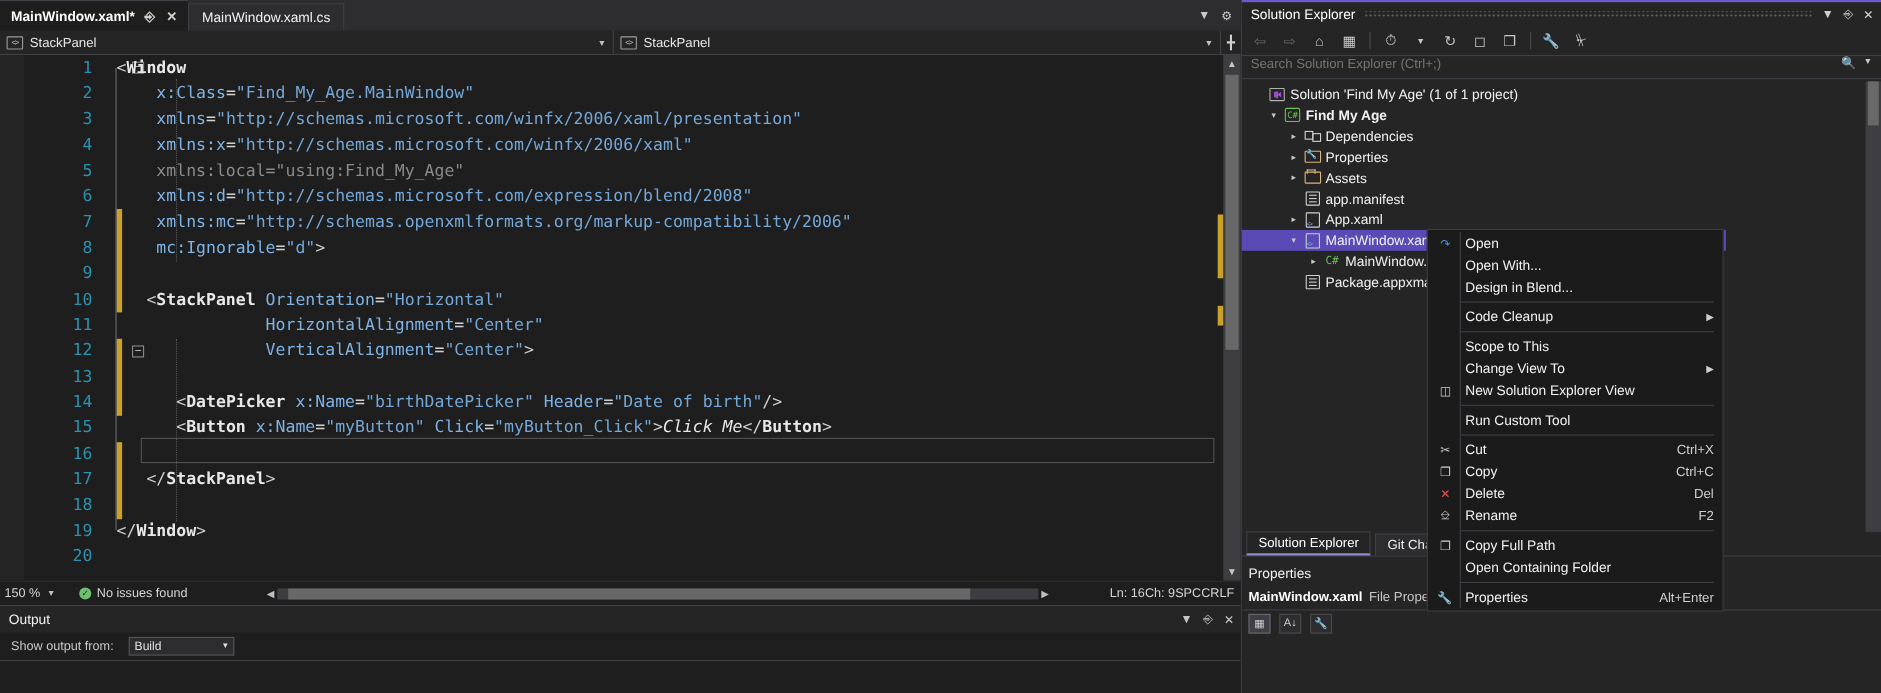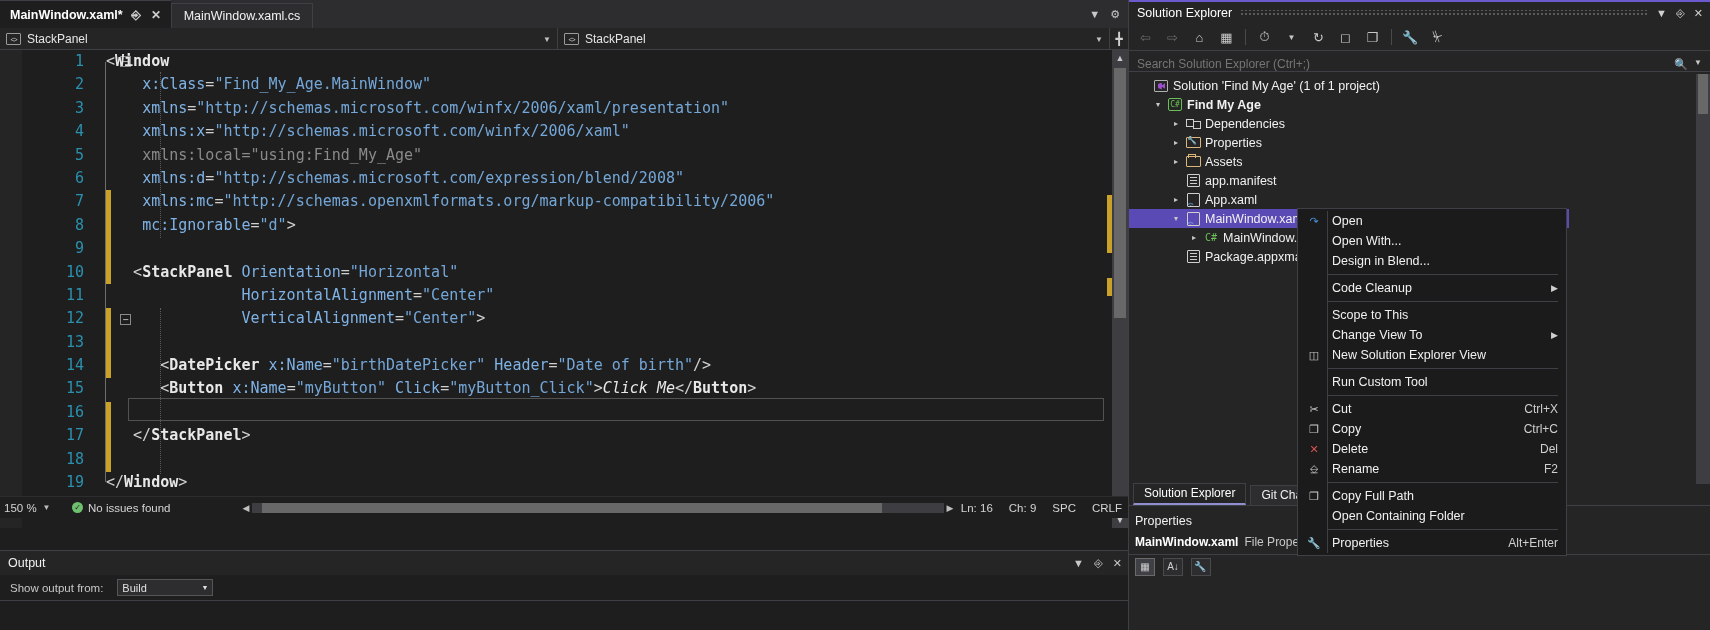--- a/index.html
+++ b/index.html
@@ -164,21 +164,21 @@
   .ed-thumb {
     position: absolute; left: 2px; top: 18px; width: 12px; height: 250px;
     background: #686868;
   }
   .ed-mark-y {
     position: absolute; right: 16px; width: 5px; background: #c9a227;
   }
 
   
   .ed-status {
-    position: absolute; left: 0; top: 496px; width: 1128px; height: 22px;
+    position: absolute; left: 0; top: 528px; width: 1128px; height: 22px;
     background: #1e1e1e; display: flex; align-items: center;
     font-size: 11.5px; color: #d4d4d4;
     border-top: 1px solid #2d2d30;
   }
   .zoom-box {
     display: flex; align-items: center; gap: 6px;
     width: 62px; padding-left: 4px;
   }
   .issues {
     display: flex; align-items: center; gap: 5px; margin-left: 10px;
@@ -189,21 +189,21 @@
     font-size: 8px; line-height: 11px; text-align: center;
   }
   .hscroll {
     position: absolute; left: 240px; width: 716px; height: 14px; top: 4px;
     display: flex; align-items: center;
   }
   .hs-arrow { color: #bfbfbf; font-size: 9px; width: 12px; text-align: center; }
   .hs-track { flex: 1; height: 10px; background: #3e3e42; position: relative; }
   .hs-thumb { position: absolute; left: 10px; top: 0; width: 620px; height: 10px; background: #686868; }
   .stat-right {
-    position: absolute; right: 6px; display: flex; gap: 16px; font-size: 11.5px;
+    position: absolute; right: 6px; display: flex; font-size: 11.5px;
   }
 
   
   .output-panel {
     position: absolute; left: 0; top: 550px; width: 1128px; height: 80px;
     background: #252526; border-top: 1px solid #3f3f46;
   }
   .output-header {
     height: 24px; display: flex; align-items: center;
     padding-left: 8px; font-size: 12.5px; color: #f1f1f1;
@@ -247,21 +247,21 @@
 
   .se-toolbar {
     height: 26px; display: flex; align-items: center; gap: 10px;
     padding: 0 8px; color: #c8c8c8; font-size: 13px;
   }
   .tb-sep { width: 1px; height: 16px; background: #4a4a4a; }
   .tb-ico { display: inline-flex; align-items: center; justify-content: center; width: 17px; height: 17px; }
   .tb-ico.disabled { color: #6a6a6a; }
 
   .se-search {
-    height: 22px; margin: 0; display: flex; align-items: flex-end;
+    height: 22px; margin: 0; display: flex; align-items: flex-start;
     border-top: 1px solid #3f3f46; border-bottom: 1px solid #3f3f46;
     background: #252526; padding: 0 8px; position: relative;
   }
   .se-search input {
     flex: 1; background: transparent; border: none; outline: none;
     color: #c8c8c8; font-size: 12px; font-family: "Liberation Sans", sans-serif;
   }
   .se-search-icons { display: flex; gap: 6px; color: #c8c8c8; font-size: 11px; }
 
   .se-tree { padding-top: 4px; font-size: 12.5px; position: relative; height: 380px; }

